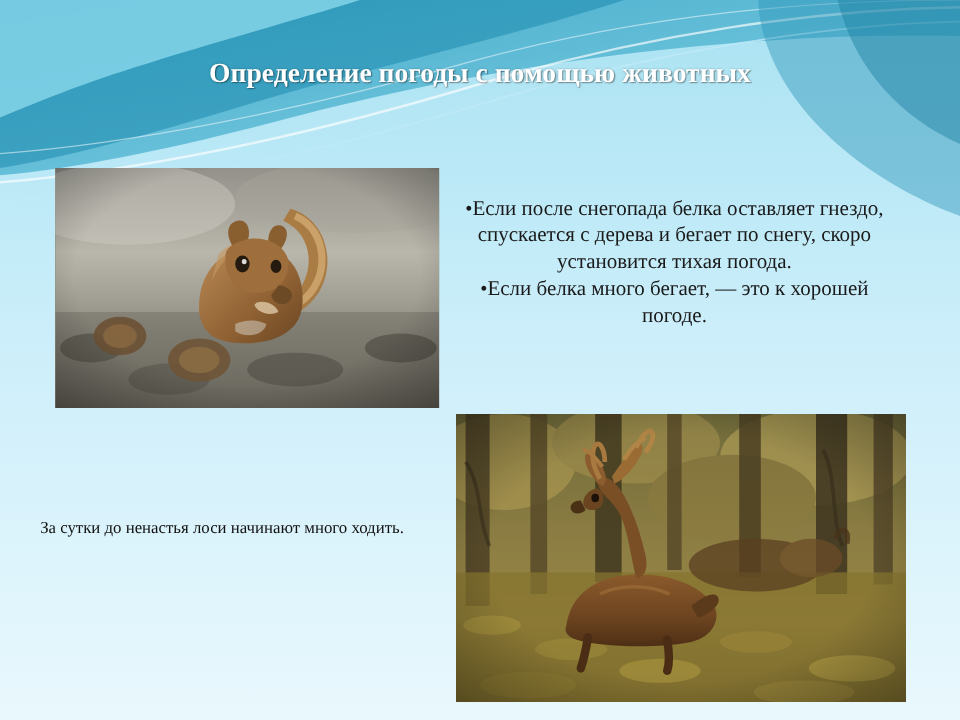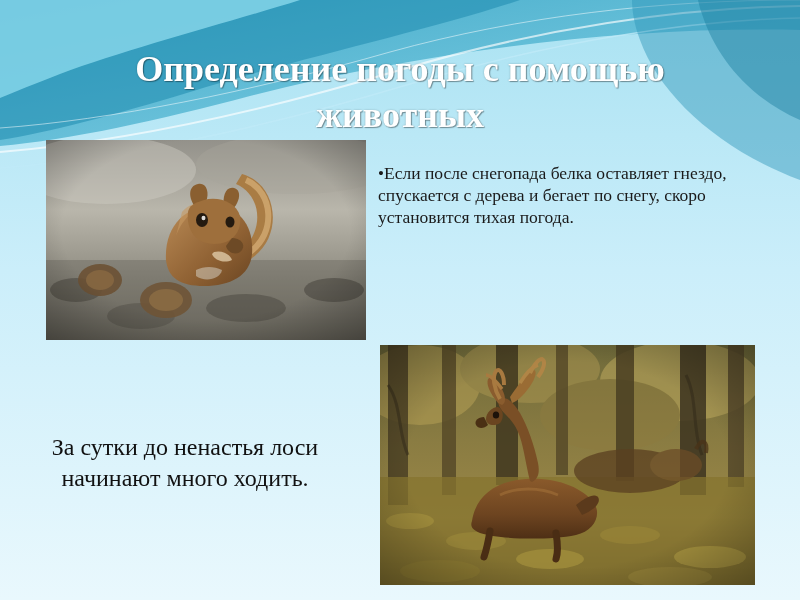--- a/index.html
+++ b/index.html
@@ -28,21 +28,21 @@
     pointer-events: none;
   }
   .title {
     position: absolute;
     left: 60px;
     top: 46px;
     width: 680px;
     text-align: center;
     font-family: "Liberation Serif", serif;
     font-weight: bold;
-    font-size: 36px;
+    font-size: 23px;
     line-height: 1.28;
     color: #ffffff;
     text-shadow: 1px 1px 1px rgba(0,0,0,0.35), 0 0 2px rgba(0,0,0,0.25);
   }
   .photo {
     position: absolute;
     overflow: hidden;
     background: #7a7a6a;
   }
   .photo-squirrel {
@@ -64,37 +64,38 @@
   }
   .bullets {
     position: absolute;
     left: 378px;
     top: 162px;
     width: 368px;
     font-family: "Liberation Serif", serif;
     font-size: 17.5px;
     line-height: 1.27;
     color: #1a1a1a;
+    text-align: center;
   }
   .bullets p {
     margin: 0 0 0 0;
     text-indent: 0;
   }
   .bullets p .dot {
     font-size: 17px;
     line-height: 1;
   }
   .caption {
     position: absolute;
     left: 10px;
     top: 432px;
     width: 350px;
     text-align: center;
     font-family: "Liberation Serif", serif;
-    font-size: 24px;
+    font-size: 14px;
     line-height: 1.3;
     color: #111111;
   }
 </style>
 </head>
 <body>
 
 <div class="slide">
 
   <svg class="bg-swoosh" viewBox="0 0 800 600" preserveAspectRatio="none">
@@ -171,20 +172,21 @@
       <ellipse cx="184" cy="82" rx="4.5" ry="5.5" fill="#241a10"></ellipse>
       <path d="M186 98 C194 98 200 104 196 110 C192 116 182 114 180 106 Z" fill="#6d4a26"></path>
       <path d="M168 112 C176 110 184 114 186 120 C178 124 168 120 166 114 Z" fill="#d9c3a0" opacity="0.85"></path>
       <path d="M150 130 C158 126 168 126 176 130 C174 140 158 142 150 136 Z" fill="#d8d5cc" opacity="0.5"></path>
       <rect x="0" y="0" width="320" height="200" fill="url(#vig)"></rect>
     </svg>
   </div>
 
   <div class="bullets">
     <p><span class="dot">•</span><span>Если после снегопада белка оставляет гнездо, спускается с дерева и бегает по снегу, скоро установится тихая погода.</span></p>
+    <p><span class="dot">•</span><span>Если белка много бегает, — это к хорошей погоде.</span></p>
   </div>
 
   <div class="caption">За сутки до ненастья лоси начинают много ходить.</div>
 
   <div class="photo photo-deer">
     <svg class="deer-canvas" viewBox="0 0 375 240" preserveAspectRatio="none">
       <defs>
         <linearGradient id="forestBg" x1="0" y1="0" x2="0" y2="1">
           <stop offset="0%" stop-color="#6f6a3a"></stop>
           <stop offset="40%" stop-color="#8a7c42"></stop>

